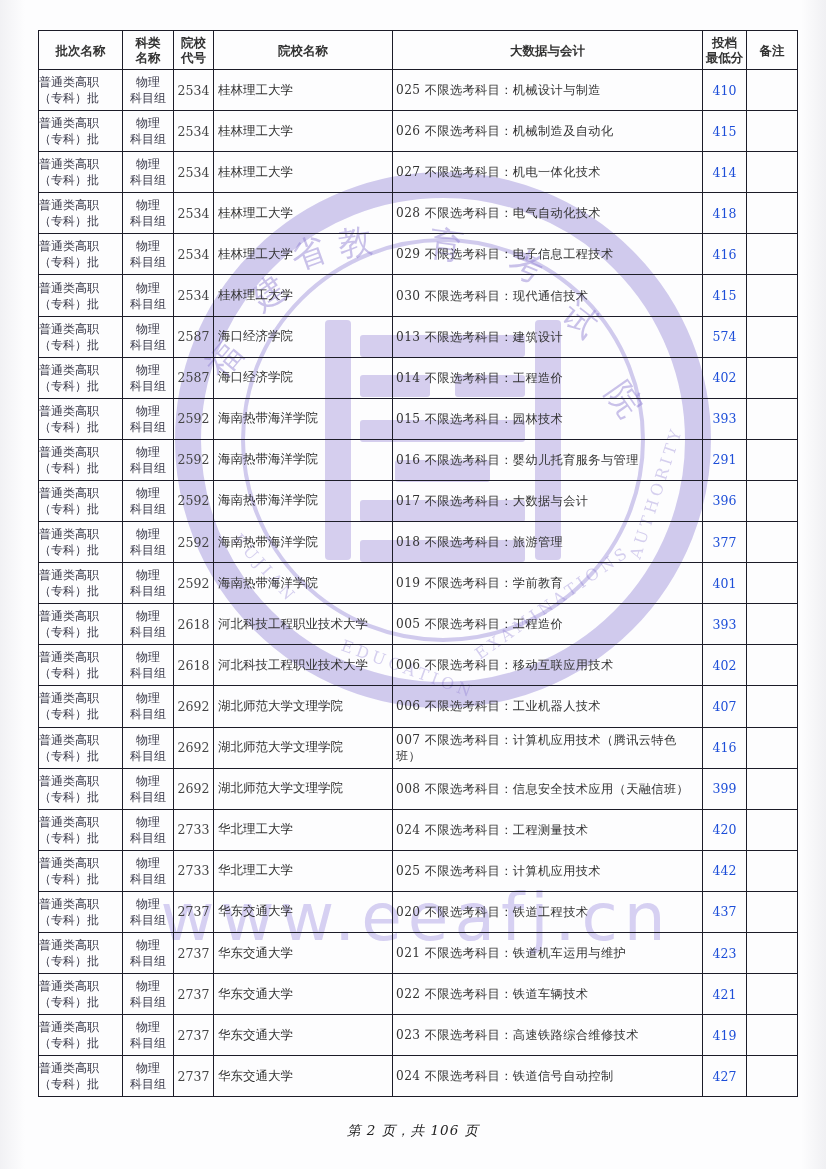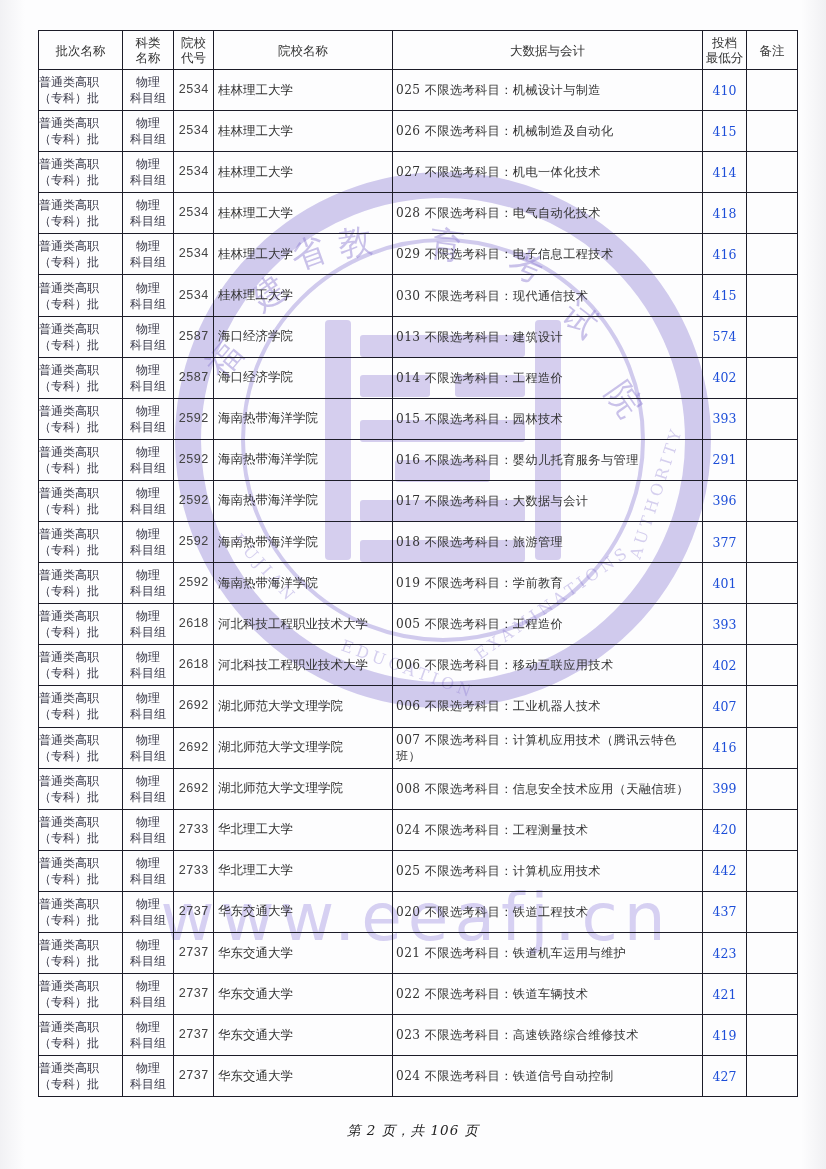--- a/index.html
+++ b/index.html
@@ -11,25 +11,25 @@
   .watermark { position:absolute; left:0; top:0; width:826px; height:1169px; pointer-events:none; z-index:1; }
   table.admit {
     position:absolute; left:38px; top:30px; width:759px;
     border-collapse:collapse; table-layout:fixed; z-index:2;
     font-size:12.5px;
   }
   table.admit th, table.admit td {
     border:1.6px solid #1c1c28; padding:0; vertical-align:middle;
     background:transparent;
   }
-  table.admit thead th { height:38px; font-weight:normal; text-align:center; line-height:15px; font-size:12.5px; color:#333; }
+  table.admit thead th { height:38px; font-weight:bold; text-align:center; line-height:15px; font-size:12.5px; color:#333; }
   table.admit tbody td { height:40.1px; }
   .c-batch { text-align:left; line-height:16px; font-size:12px; color:#3a3a4a; }
   .c-subj { text-align:center; line-height:16px; font-size:12px; color:#3a3a4a; }
-  .c-code { text-align:center; font-size:12.5px; color:#444;font-family:Liberation Mono, monospace; }
+  .c-code { text-align:center; font-size:12.5px; color:#444; }
   .c-school { padding-left:4px !important; font-size:12.5px; color:#333; white-space:nowrap; overflow:hidden; }
   .c-unit { padding-left:3px !important; padding-right:4px !important; font-size:12.2px; line-height:16px; color:#333; letter-spacing:0.4px; }
   .c-score { text-align:center; font-size:12.5px; color:#1d4ed8; }
   .c-note { }
   .footer {
     position:absolute; left:0; width:826px; top:1122px; text-align:center; z-index:2;
     font-size:13.5px; color:#222; letter-spacing:1px;font-style:italic;
   }
 </style>
 </head>

